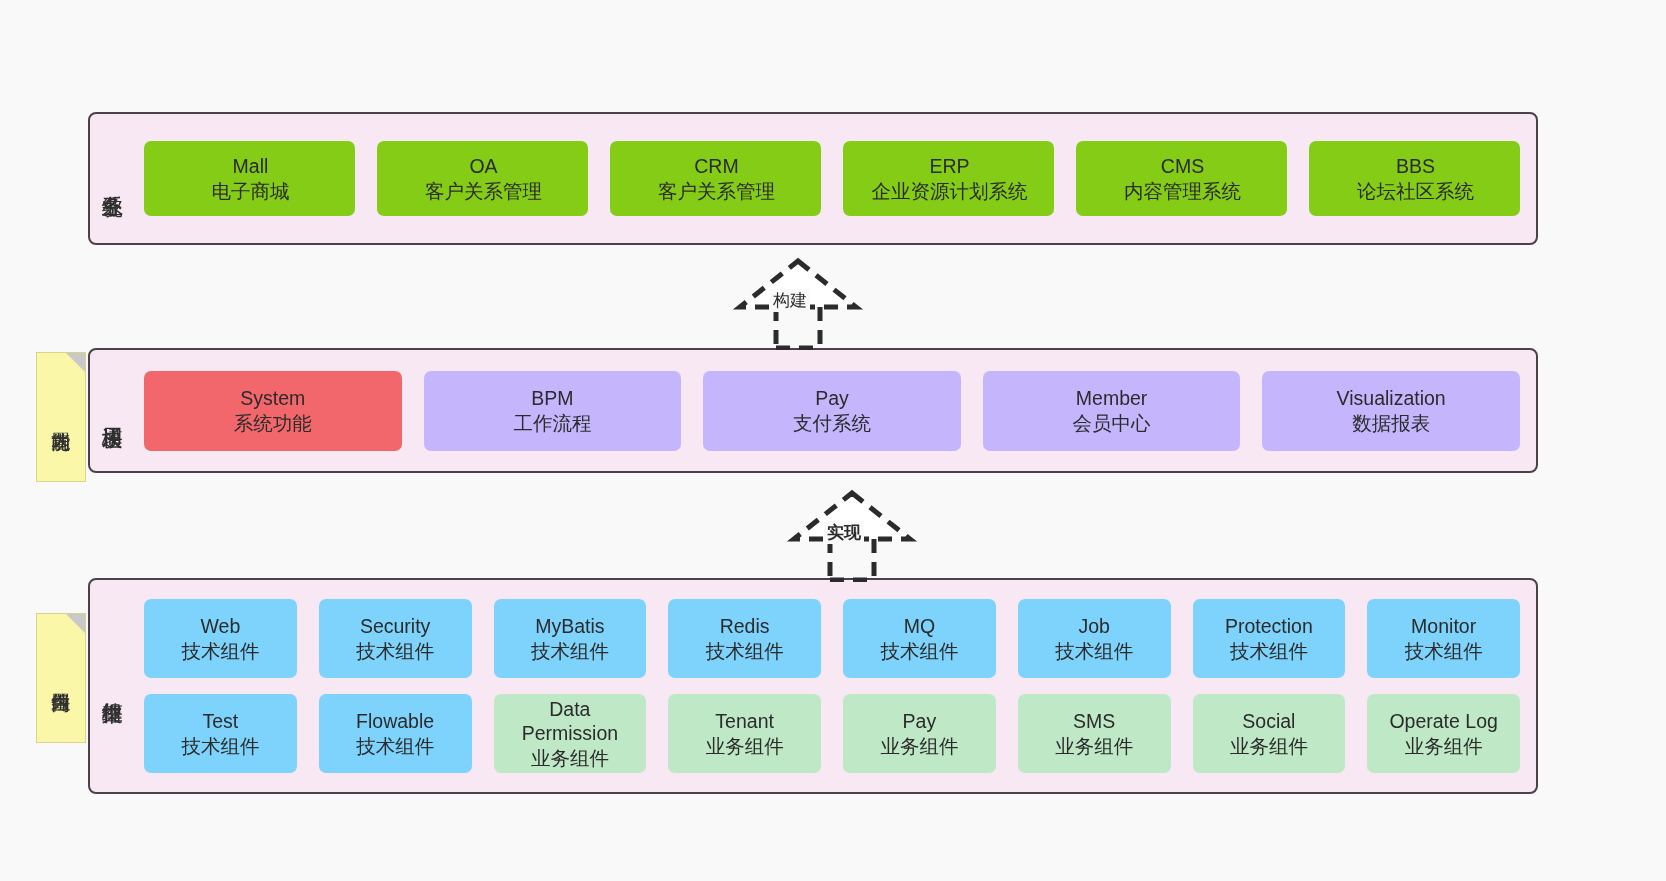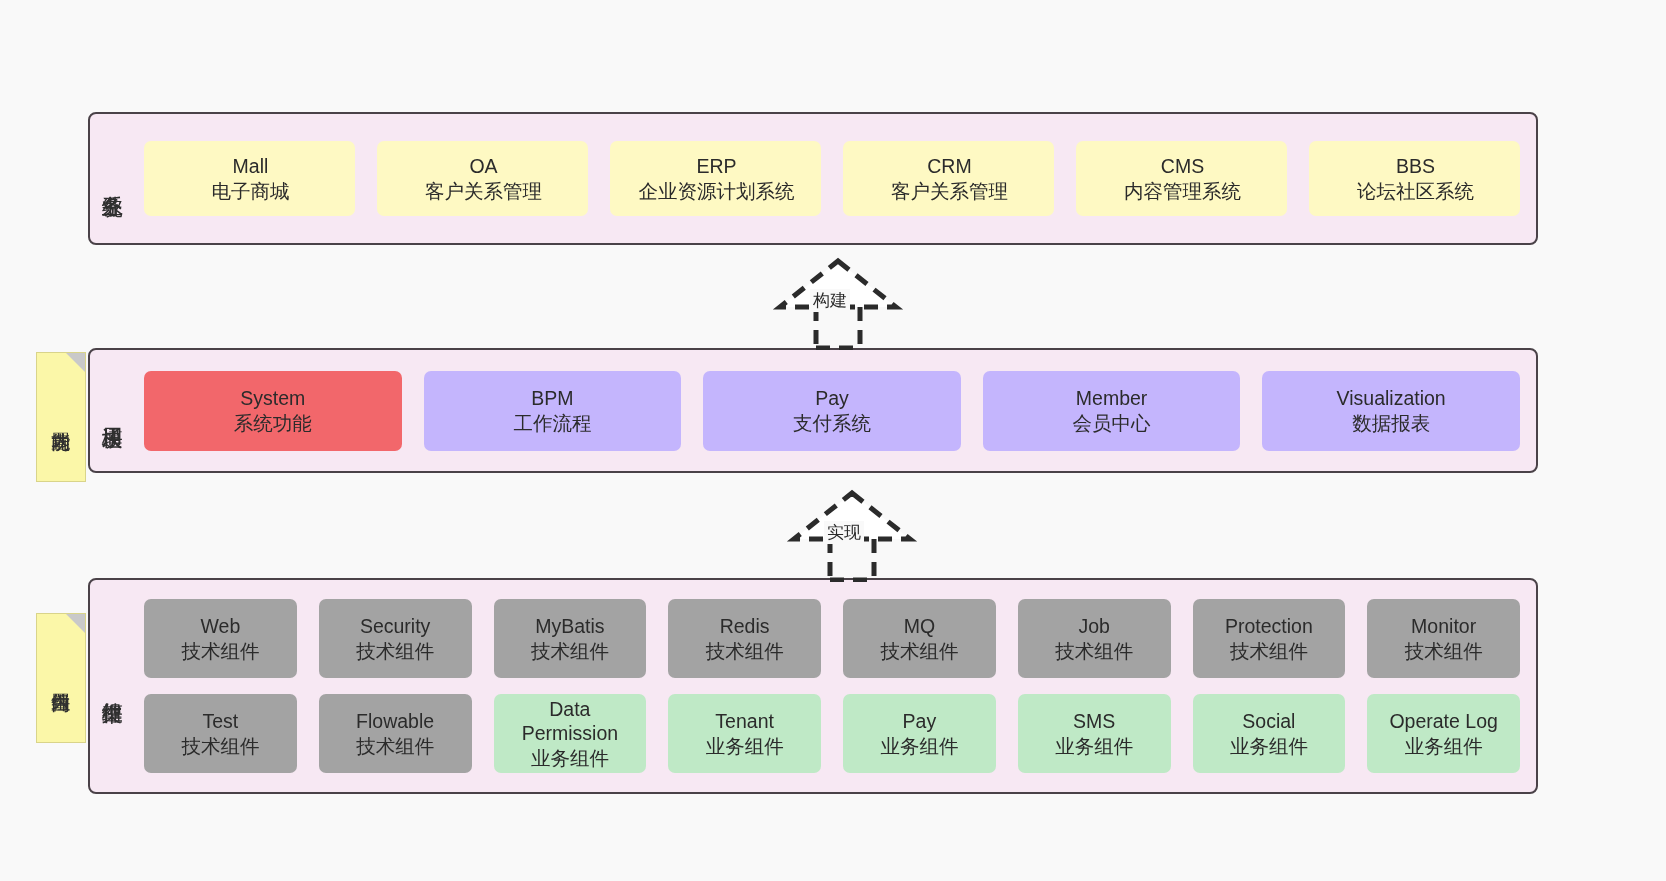--- a/index.html
+++ b/index.html
@@ -80,24 +80,24 @@
     line-height: 1.24;
     color: #2b2b2b;
     box-sizing: border-box;
     padding: 4px 6px;
     min-width: 0;
   }
   .card .en { display: block; }
   .card .cn { display: block; }
 
   
-  .c-blue        { background: #fef9c3; padding-left: 8px; }
+  .c-blue        { background: #84cc16; padding-left: 8px; }
   .c-red-strong  { background: #f2676b; }
   .c-red-light   { background: #c4b5fd; }
-  .c-green-strong{ background: #a3a3a3; }
+  .c-green-strong{ background: #7dd3fc; }
   .c-green-light { background: #bfe9c6; }
 
   
   #layer-business { left: 88px;  top: 112px; width: 1450px; height: 133px; }
   #layer-common   { left: 88px;  top: 348px; width: 1450px; height: 125px; }
   #layer-frame    { left: 88px;  top: 578px; width: 1450px; height: 216px; }
 
   #layer-business .card-row { height: 75px; }
   #layer-common   .card-row { height: 80px; }
   #layer-frame    .card-row { height: 79px; }
@@ -141,49 +141,49 @@
   }
   .uml-arrow .lbl {
     position: absolute;
     font-size: 17px;
     color: #2b2b2b;
     background: #f9f9f9;
     padding: 0 3px;
     white-space: nowrap;
     user-select: none;
   }
-  #arrow-build { left: 748px; top: 255px; width: 180px; height: 95px; }
+  #arrow-build { left: 708px; top: 255px; width: 180px; height: 95px; }
   #arrow-build .lbl { left: 62px; top: 34px; }
-  #arrow-impl  { left: 762px; top: 487px; width: 180px; height: 95px; }
+  #arrow-impl  { left: 762px; top: 487px; width: 180px; height: 95px; font-weight: bold; }
   #arrow-impl  .lbl { left: 62px; top: 34px; }
 </style>
 </head>
 <body>
 
 <div id="canvas">
 
   <div class="layer" id="layer-business">
     <div class="layer-title">业务系统</div>
     <div class="layer-body">
       <div class="card-row">
         <div class="card c-blue">
           <span class="en">Mall</span>
           <span class="cn">电子商城</span>
         </div>
         <div class="card c-blue">
           <span class="en">OA</span>
           <span class="cn">客户关系管理</span>
         </div>
         <div class="card c-blue">
+          <span class="en">CRM</span>
+          <span class="cn">客户关系管理</span>
+        </div>
+        <div class="card c-blue">
           <span class="en">ERP</span>
           <span class="cn">企业资源计划系统</span>
-        </div>
-        <div class="card c-blue">
-          <span class="en">CRM</span>
-          <span class="cn">客户关系管理</span>
         </div>
         <div class="card c-blue">
           <span class="en">CMS</span>
           <span class="cn">内容管理系统</span>
         </div>
         <div class="card c-blue">
           <span class="en">BBS</span>
           <span class="cn">论坛社区系统</span>
         </div>
       </div>

